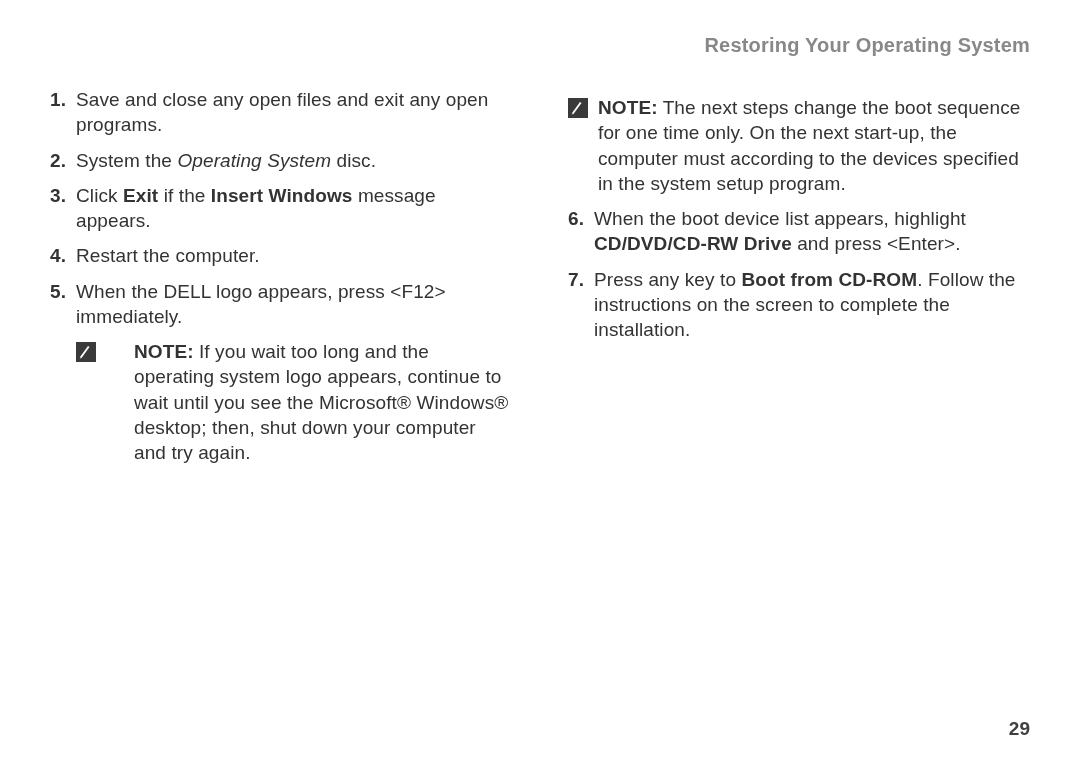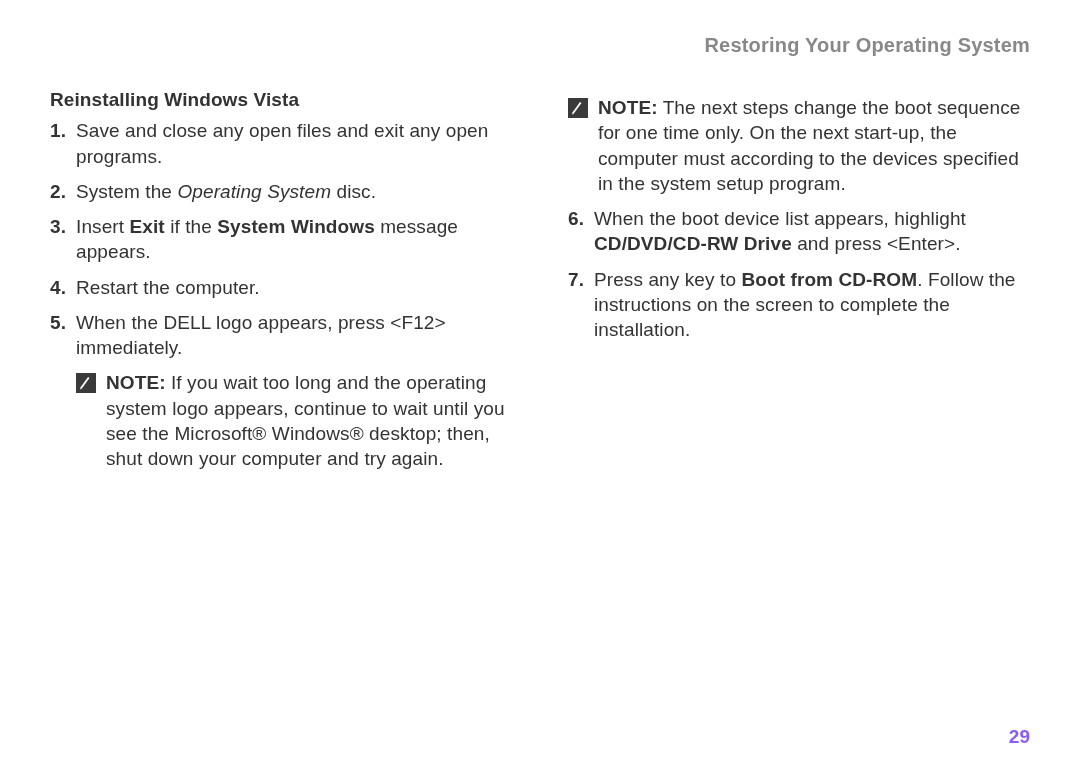--- a/index.html
+++ b/index.html
@@ -64,74 +64,74 @@
   ol.steps > li .body {
     flex: 1;
   }
   .note-block {
     display: flex;
     align-items: flex-start;
     margin: 8px 0 10px 0;
   }
   .note-block.indented {
     padding-left: 26px;
+    gap: 28px;
   }
   .note-icon {
     flex: 0 0 auto;
     width: 20px;
     height: 20px;
     margin-right: 10px;
     margin-top: 3px;
   }
   .note-text {
     flex: 1;
   }
   .b { font-weight: 700; text-align: center; }
   .i { font-style: italic; margin-top: 40px; }
   .page-number {
     position: absolute;
     right: 50px;
-    bottom: 18px;
+    bottom: 26px;
     font-size: 19px;
     font-weight: 700;
-    color: #8b5cf6;
+    color: #404040;
   }
 </style>
 </head>
 <body>
 
 <div class="page">
 
   <div class="page-header">Restoring Your Operating System</div>
 
   <div class="columns">
 
     <div class="col">
 
-      <div class="section-heading">Reinstalling Windows Vista</div>
 
 
       <ol class="steps">
 
         <li>
           <span class="num">1.</span>
           <span class="body">Save and close any open files and exit any open programs.</span>
         </li>
 
         <li>
           <span class="num">2.</span>
           <span class="body">
             <span>System the </span><span class="i">Operating System</span><span> disc.</span>
           </span>
         </li>
 
         <li>
           <span class="num">3.</span>
           <span class="body">
-            <span>Insert </span><span class="b">Exit</span><span> if the </span><span class="b">System Windows</span><span> message appears.</span>
+            <span>Click </span><span class="b">Exit</span><span> if the </span><span class="b">Insert Windows</span><span> message appears.</span>
           </span>
         </li>
 
         <li>
           <span class="num">4.</span>
           <span class="body">Restart the computer.</span>
         </li>
 
         <li>
           <span class="num">5.</span>

